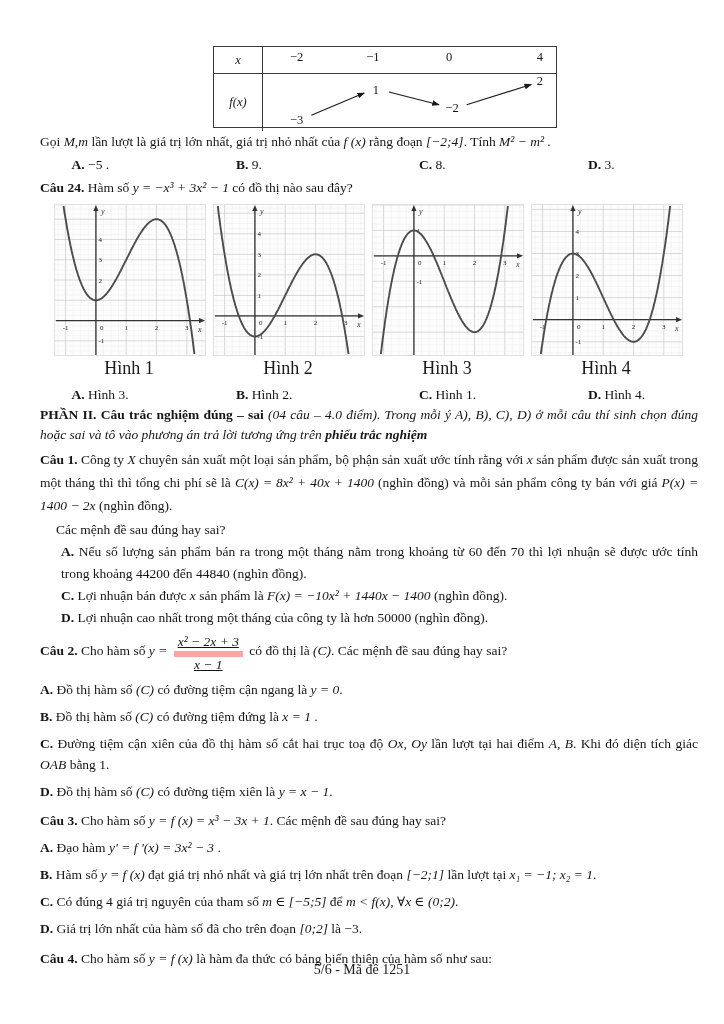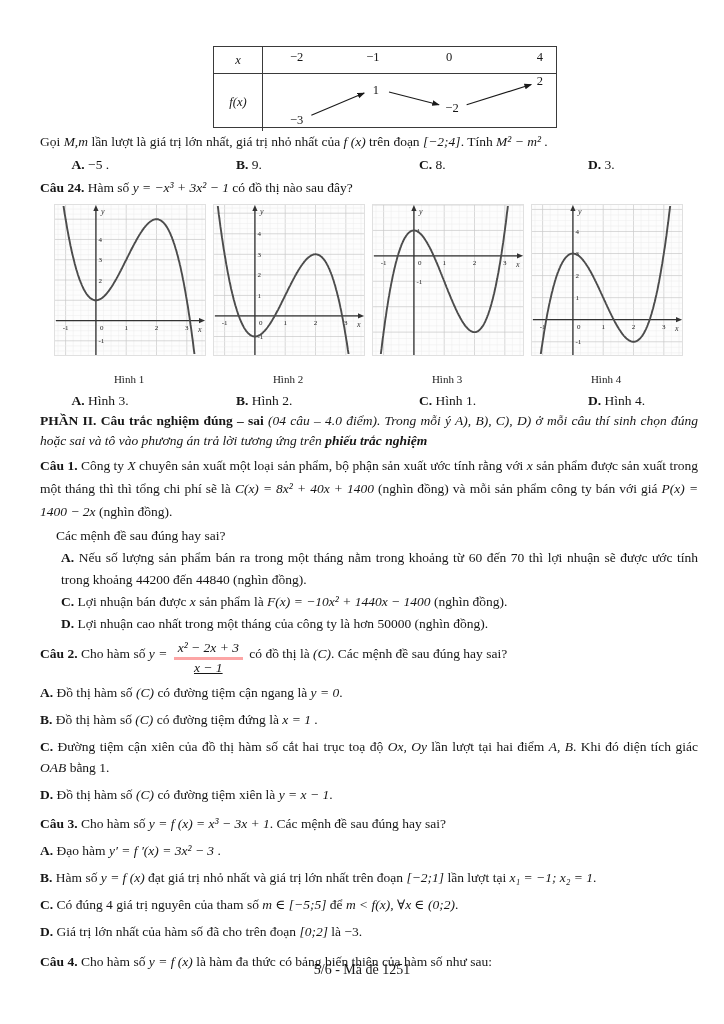--- a/index.html
+++ b/index.html
@@ -25,25 +25,25 @@
       border:1.5px solid #3a3a3a;font-size:12.5px;}
   .vt .cell{position:relative;}
   .vt .c-right{border-left:1.2px solid #3a3a3a;}
   .vt .r-bottom{border-top:1.2px solid #3a3a3a;}
   .vt .hd{display:flex;align-items:center;justify-content:center;font-style:italic;}
   .vt .xspan{position:absolute;top:3px;transform:translateX(-50%);font-style:normal;}
   
   .figure-row{display:flex;gap:9px;margin:6px 0 0 14px;}
   .fig{width:150px;text-align:center;}
   .fig svg{display:block;border:1px solid #e0e0e0;background:#fdfdfd;}
-  .figcap{font-size:11px;margin-top:17px;color:#1a1a1a;}
+  .figcap{font-size:18px;margin-top:2px;color:#1a1a1a;}
   
   .frac{display:inline-block;text-align:center;vertical-align:-1.05em;
         font-style:italic;margin:0 3px;line-height:1.1;}
-  .frac .num{display:block;padding:0 4px 1px;border-bottom:3px solid #fca5a5;}
+  .frac .num{display:block;padding:0 4px 1px;border-bottom:6px solid #fca5a5;text-decoration:underline;}
   .frac .den{display:block;padding-top:1px;text-decoration:underline;}
   .cau1stem{line-height:23px;margin-top:3px;}
   .subline{margin-top:2px;text-indent:16px;line-height:22px;}
   .item{line-height:22px;margin-left:21px;}
   .itemw{line-height:21px;margin-top:6px;}
   .stem2{margin-top:5px;line-height:20px;}
   .part2{line-height:20px;}
   .footer{position:absolute;left:0;width:100%;top:962px;text-align:center;font-size:14px;}
 </style>
 </head>
@@ -71,21 +71,21 @@
           <line x1="203.635" y1="30.74" x2="268.095" y2="10.600000000000001" stroke="#1a1a1a" stroke-width="1.1" marker-end="url(#ah)"></line>
           <text x="33.695" y="49.58" font-size="12.5" fill="#161616" text-anchor="middle" font-family="&quot;Liberation Serif&quot;,&quot;DejaVu Serif&quot;,serif">−3</text>
           <text x="112.805" y="19.9" font-size="12.5" fill="#161616" text-anchor="middle" font-family="&quot;Liberation Serif&quot;,&quot;DejaVu Serif&quot;,serif">1</text>
           <text x="188.985" y="37.92" font-size="12.5" fill="#161616" text-anchor="middle" font-family="&quot;Liberation Serif&quot;,&quot;DejaVu Serif&quot;,serif">−2</text>
           <text x="276.885" y="11.420000000000002" font-size="12.5" fill="#161616" text-anchor="middle" font-family="&quot;Liberation Serif&quot;,&quot;DejaVu Serif&quot;,serif">2</text>
         </svg></div>
   </div>
 
   <div class="content">
 
-    <p class="p"><span class="sg-n">Gọi </span><span class="sg-m">M,m</span><span class="sg-n"> lần lượt là giá trị lớn nhất, giá trị nhỏ nhất của </span><span class="sg-m">f (x)</span><span class="sg-n"> trên đoạn </span><span class="sg-m">[−2;4]</span><span class="sg-n">. Tính </span><span class="sg-m">M² − m²</span><span class="sg-n"> .</span></p>
+    <p class="p"><span class="sg-n">Gọi </span><span class="sg-m">M,m</span><span class="sg-n"> lần lượt là giá trị lớn nhất, giá trị nhỏ nhất của </span><span class="sg-m">f (x)</span><span class="sg-n"> rằng đoạn </span><span class="sg-m">[−2;4]</span><span class="sg-n">. Tính </span><span class="sg-m">M² − m²</span><span class="sg-n"> .</span></p>
     <div class="answer-row">
         <span class="opt"><span class="lb">A.</span><span> −5 .</span></span>
         <span class="opt"><span class="lb">B.</span><span> 9.</span></span>
         <span class="opt"><span class="lb">C.</span><span> 8.</span></span>
         <span class="opt"><span class="lb">D.</span><span> 3.</span></span>
       </div>
 
     <p class="p stem2" style="margin-top:3px"><span class="sg-b">Câu 24. </span><span class="sg-n">Hàm số </span><span class="sg-m">y = −x³ + 3x² − 1</span><span class="sg-n"> có đồ thị nào sau đây?</span></p>
 
     <div class="figure-row" id="figure-row">

